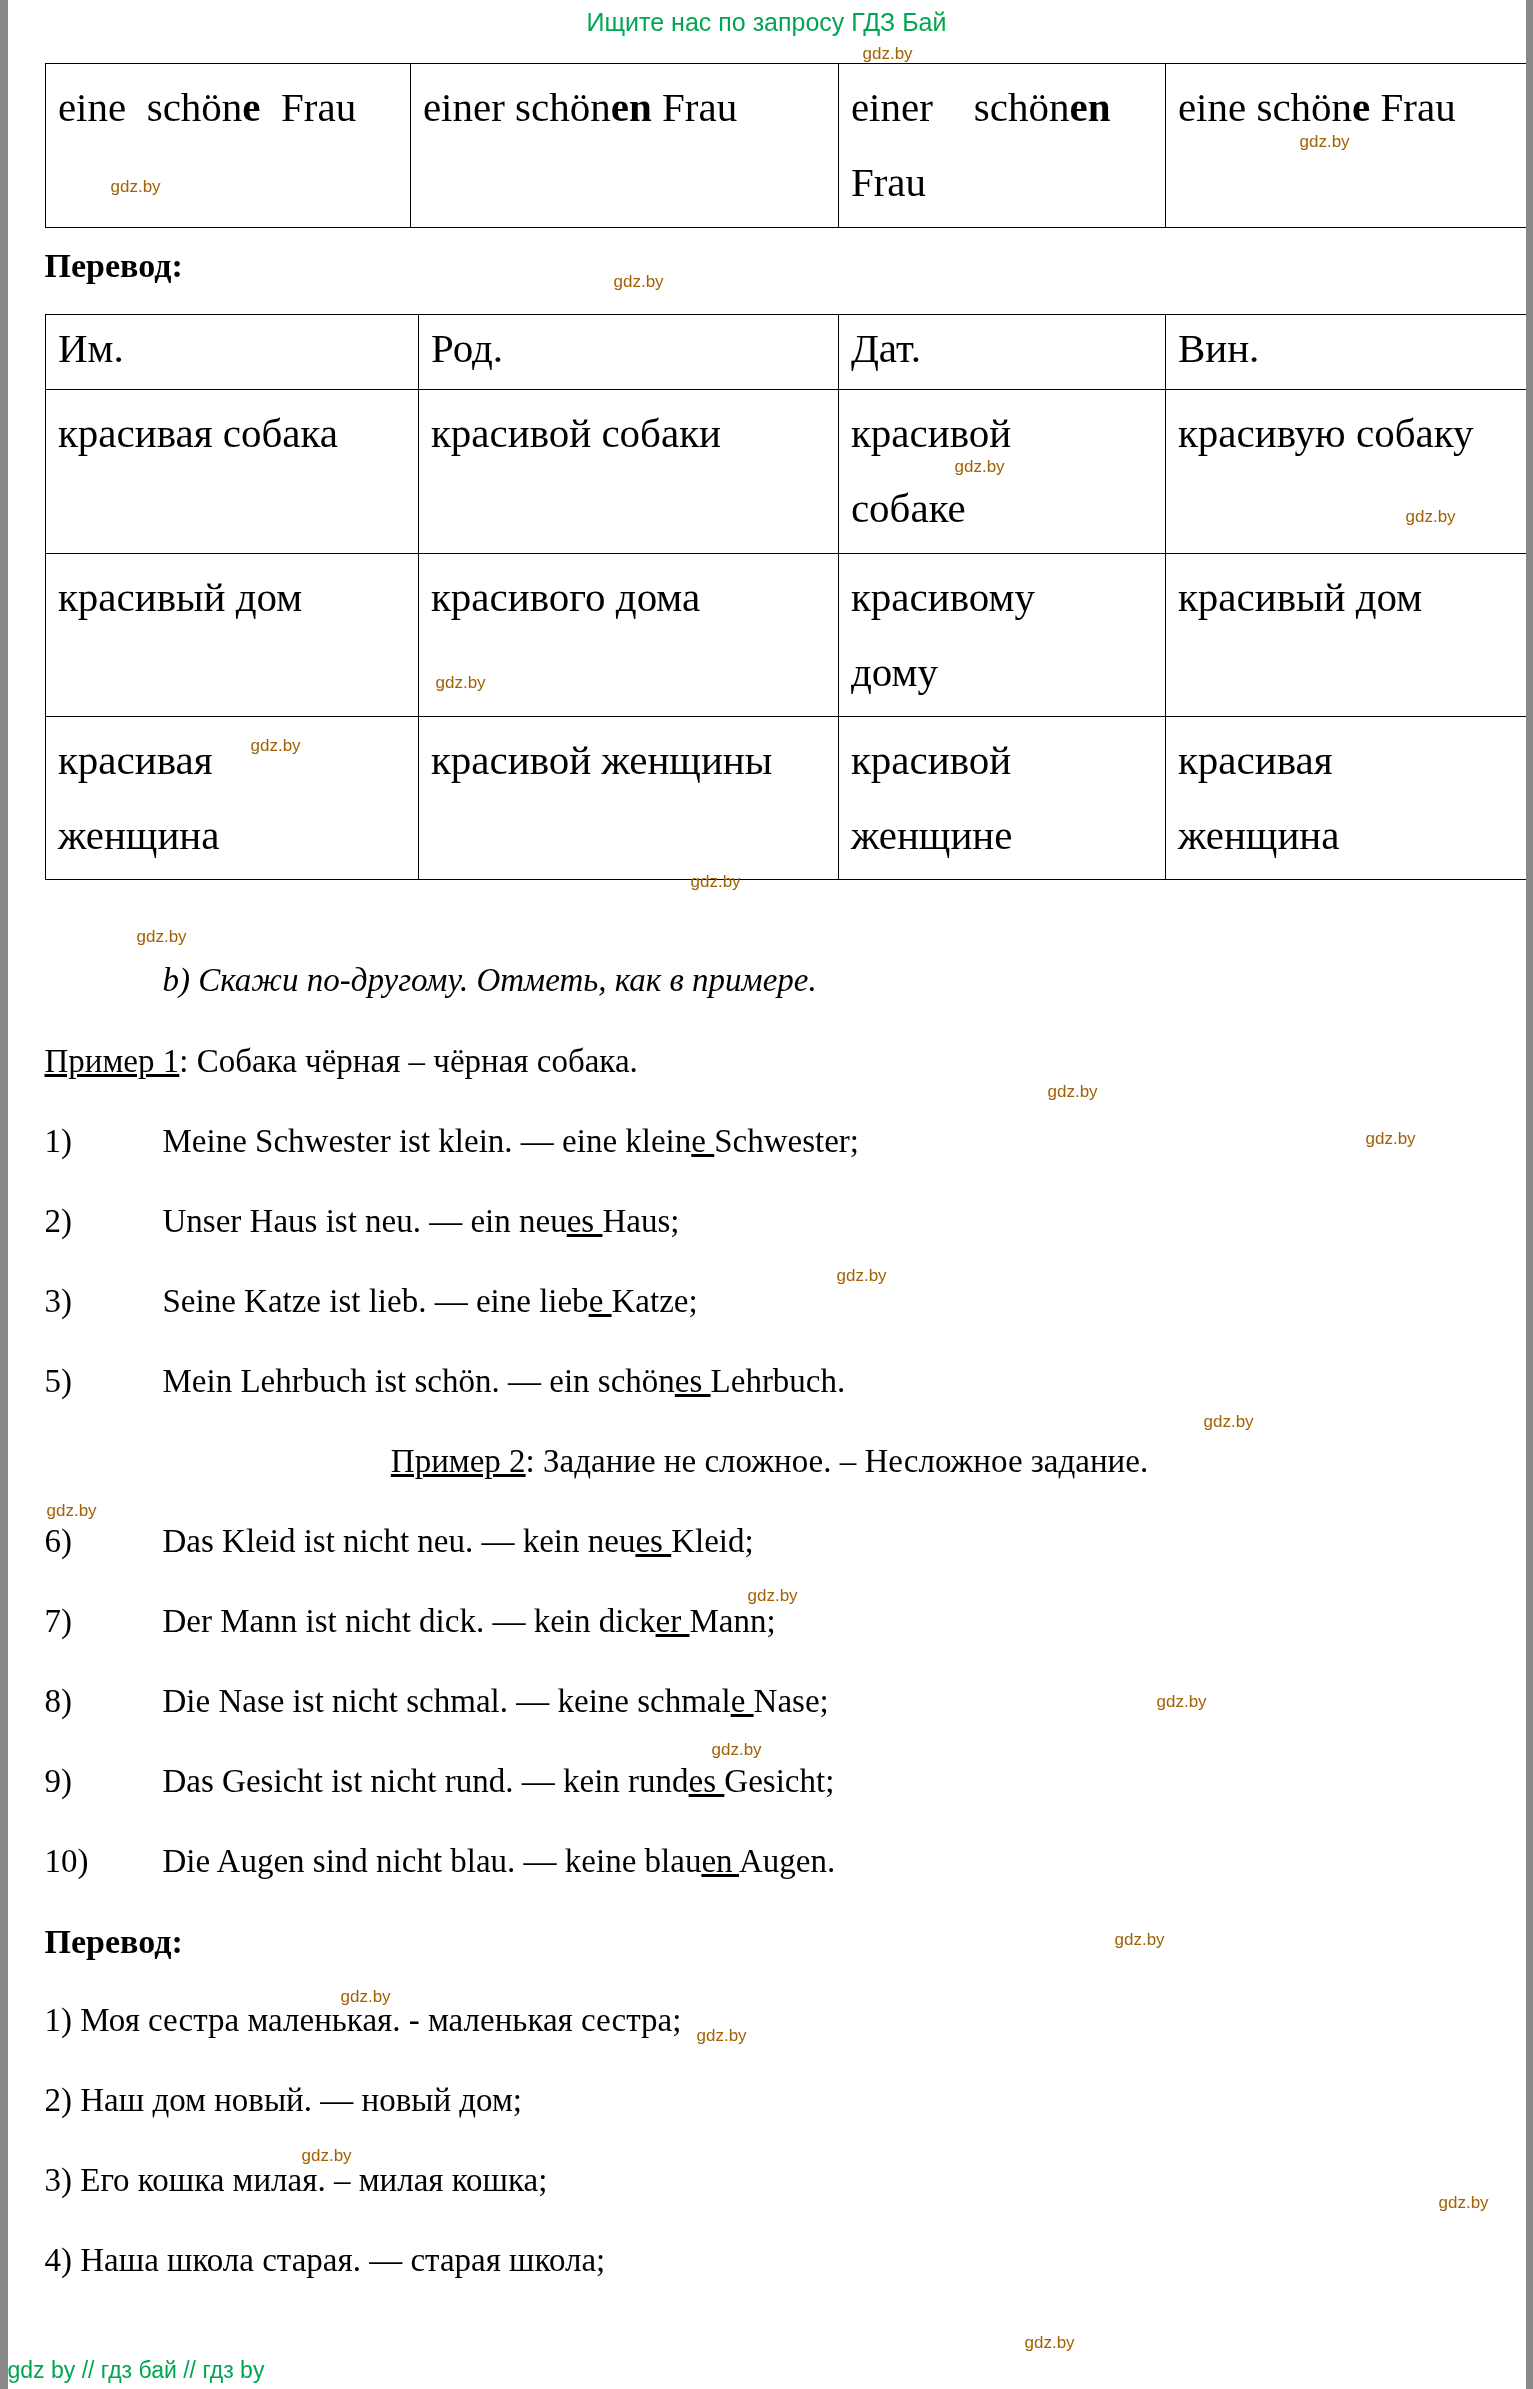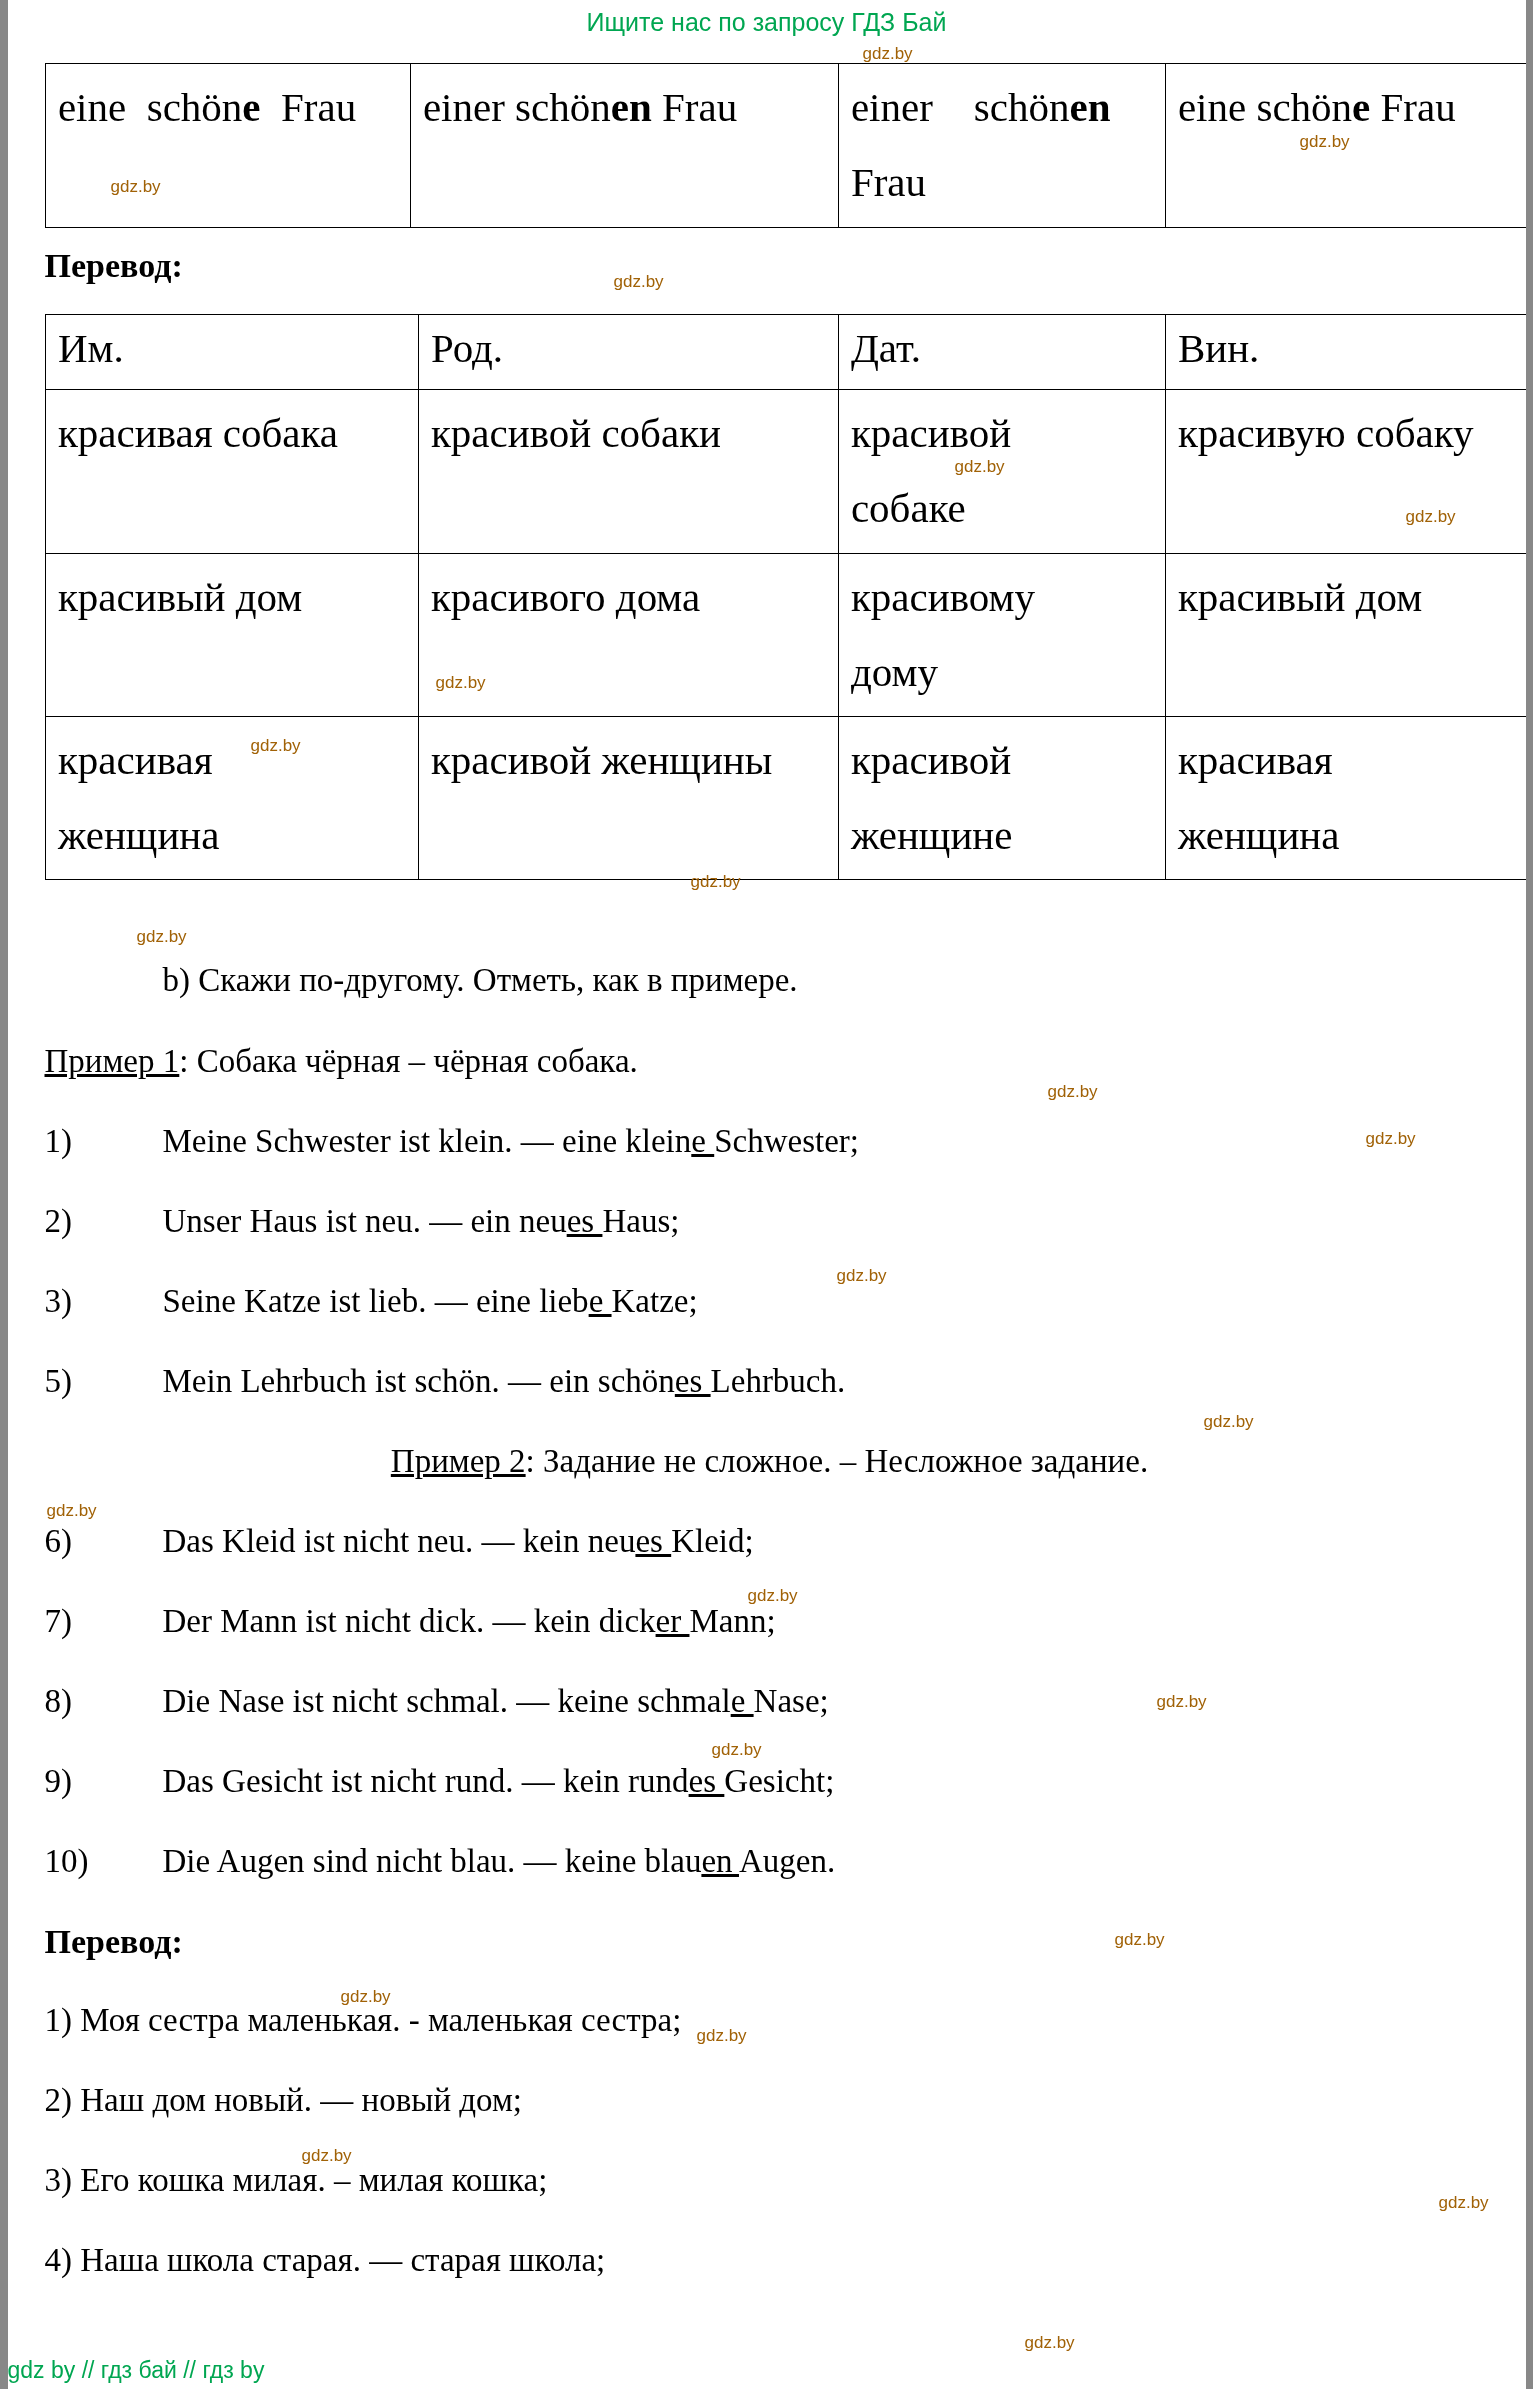--- a/index.html
+++ b/index.html
@@ -44,20 +44,21 @@
     margin-top: 18.7px;
     font-weight: bold;
     font-size: 34px;
     line-height: 40px;
   }
   .t2 { margin-top: 28px; border-radius: 31px; }
 
   .task-italic {
     margin-top: 81px;
     margin-left: 118px;
+    font-style: italic;
     font-size: 33px;
     line-height: 39px;
   }
   .example {
     margin-top: 42px;
     margin-bottom: 41px;
     font-size: 33px;
     line-height: 39px;
   }
   .example2 { margin-top: 0; text-align: center; }

